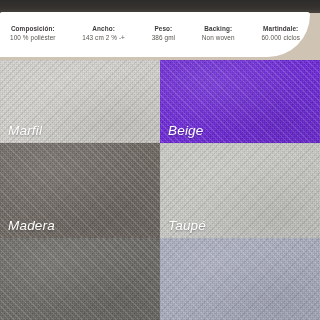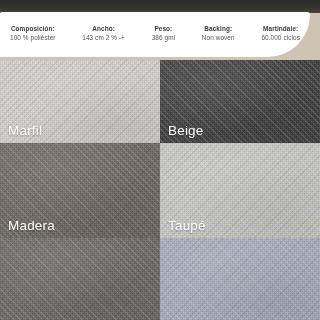--- a/index.html
+++ b/index.html
@@ -53,20 +53,21 @@
     font-size:6.4px;font-weight:normal;color:#56544f;
     letter-spacing:.1px;white-space:nowrap;display:block;margin-top:1px;
   }
 
   
   .grid{
     position:absolute;left:0;top:60px;width:320px;height:260px;
     display:grid;
     grid-template-columns:160px 160px;
     grid-template-rows:83px 95px 82px;
+    font-style:italic;
   }
   .swatch{position:relative;overflow:hidden;}
 
   
   .swatch::before{
     content:"";position:absolute;inset:-10px;
     background-image:
       repeating-linear-gradient(45deg,
         rgba(255,255,255,.16) 0px, rgba(255,255,255,.16) 1px,
         rgba(0,0,0,0) 1px, rgba(0,0,0,0) 4px),
@@ -131,21 +132,21 @@
     </div>
 
   </div>
 
   <div class="grid">
 
     <div class="swatch" id="sw0" style="background-color: rgb(212, 210, 205);">
       <span class="swatch-label">Marfil</span>
     </div>
 
-    <div class="swatch" id="sw1" style="background-color: #404040;">
+    <div class="swatch" id="sw1" style="background-color: #6d28d9;">
       <span class="swatch-label">Beige</span>
     </div>
 
     <div class="swatch" id="sw3" style="background-color: rgb(111, 104, 98);">
       <span class="swatch-label">Madera</span>
     </div>
 
     <div class="swatch" id="sw2" style="background-color: rgb(201, 201, 197);">
       <span class="swatch-label">Taupé</span>
     </div>

